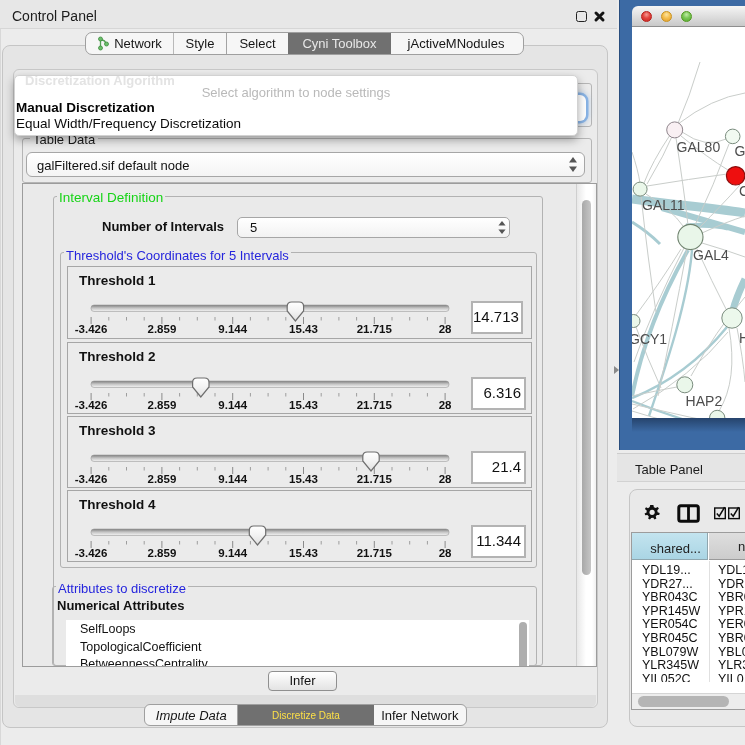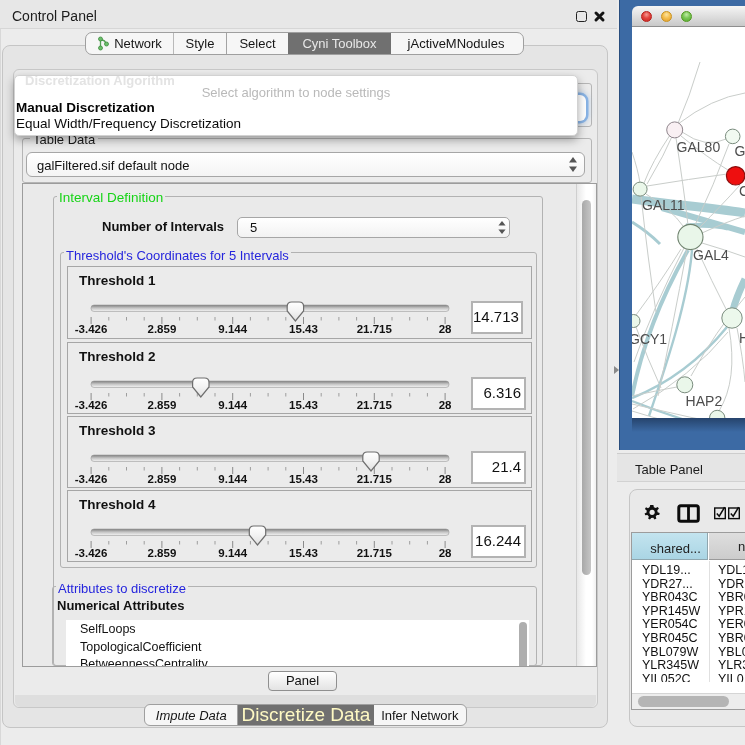--- a/index.html
+++ b/index.html
@@ -253,37 +253,37 @@
         <line x1="359.4" y1="50" x2="359.4" y2="53.5" stroke="#9d9d9d" stroke-width="1"></line>
         <line x1="377.1" y1="50" x2="377.1" y2="57" stroke="#8a8a8a" stroke-width="1"></line>
       <text x="23.1" y="66" text-anchor="middle" font-size="11.5" font-weight="bold" font-family="Liberation Sans, sans-serif" fill="#111">-3.426</text>
         <text x="93.9" y="66" text-anchor="middle" font-size="11.5" font-weight="bold" font-family="Liberation Sans, sans-serif" fill="#111">2.859</text>
         <text x="164.7" y="66" text-anchor="middle" font-size="11.5" font-weight="bold" font-family="Liberation Sans, sans-serif" fill="#111">9.144</text>
         <text x="235.5" y="66" text-anchor="middle" font-size="11.5" font-weight="bold" font-family="Liberation Sans, sans-serif" fill="#111">15.43</text>
         <text x="306.3" y="66" text-anchor="middle" font-size="11.5" font-weight="bold" font-family="Liberation Sans, sans-serif" fill="#111">21.715</text>
         <text x="377.1" y="66" text-anchor="middle" font-size="11.5" font-weight="bold" font-family="Liberation Sans, sans-serif" fill="#111">28</text>
       <path d="M 181.3 39.5 Q 181.3 35 185.8 35 L 193.2 35 Q 197.7 35 197.7 39.5 L 197.7 44 L 189.5 54 L 181.3 44 Z" fill="url(#thg306)" stroke="#6e6e6e" stroke-width="1.2"></path>
     </svg>
-    <div class="abs" style="left:403px;top:34px;width:55px;height:33px;background:#fff;border:2px solid #b3b3b3;font-size:15px;color:#111;text-align:right;line-height:28px;padding-right:3px;">16.244</div>
+    <div class="abs" style="left:403px;top:34px;width:55px;height:33px;background:#fff;border:2px solid #b3b3b3;font-size:15px;color:#111;text-align:right;line-height:28px;padding-right:3px;">11.344</div>
   </div>
 
   <div class="abs" style="left:29px;top:402px;width:485px;height:80px;border:1px solid #b2b2b2;border-radius:3px;"></div>
   <div class="txt" style="left:33px;top:397px;font-size:13px;color:#2525dd;background:#eaeaea;padding:0 2px;">Attributes to discretize</div>
   <div class="txt" style="left:34px;top:414px;font-size:13px;font-weight:bold;color:#111;">Numerical Attributes</div>
   <div class="abs" style="left:43px;top:436px;width:463px;height:47px;background:#ffffff;">
     <div style="font-size:12.5px;color:#111;line-height:17.6px;padding:1px 0 0 14px;">SelfLoops<br>TopologicalCoefficient<br>BetweennessCentrality</div>
   </div>
   <div class="abs" style="left:496px;top:438px;width:8px;height:45px;background:#aeaeae;border-radius:4px 4px 0 0;"></div>
 </div>
 
-<div class="abs" style="left:268px;top:671px;width:69px;height:20px;background:linear-gradient(#ffffff,#e3e3e3);border:1px solid #8f8f8f;border-radius:4px;text-align:center;font-size:13px;color:#111;line-height:18px;">Panel</div>
+<div class="abs" style="left:268px;top:671px;width:69px;height:20px;background:linear-gradient(#ffffff,#e3e3e3);border:1px solid #8f8f8f;border-radius:4px;text-align:center;font-size:13px;color:#111;line-height:18px;">Infer</div>
 
 <div class="abs" style="left:144px;top:704px;width:323px;height:22px;background:#f6f6f6;border:1px solid #9f9f9f;border-radius:6px;overflow:hidden;display:flex;">
   <div style="width:94px;display:flex;align-items:center;justify-content:center;border-right:1px solid #a3a3a3;font-size:13px;color:#161616;font-style:italic;">Impute Data</div>
-  <div style="width:136px;display:flex;align-items:center;justify-content:center;background:#707070;font-size:19px;color:#fef9c3;">Discretize Data</div>
+  <div style="width:136px;display:flex;align-items:center;justify-content:center;background:#707070;font-size:10px;color:#fde047;">Discretize Data</div>
   <div style="width:93px;display:flex;align-items:center;justify-content:center;font-size:13px;color:#161616;">Infer Network</div>
 </div>
 
 <div class="abs" style="left:14px;top:75px;width:564px;height:61px;background:#ffffff;border:1px solid #d2d2d2;border-radius:5px;box-shadow:0 4px 10px rgba(0,0,0,0.35);"></div>
 <div class="txt" style="left:25px;top:73px;font-size:13px;font-weight:bold;color:#e3e3e3;">Discretization Algorithm</div>
 <div class="txt" style="left:296px;top:85px;transform:translateX(-50%);font-size:13px;color:#b9b9b9;">Select algorithm to node settings</div>
 <div class="txt" style="left:16px;top:100px;font-size:13.5px;font-weight:bold;color:#050505;">Manual Discretization</div>
 <div class="txt" style="left:16px;top:116px;font-size:13.5px;color:#0a0a0a;">Equal Width/Frequency Discretization</div>
 
 <svg class="abs" style="left:612px;top:365px;" width="8" height="10" viewBox="0 0 8 10">

